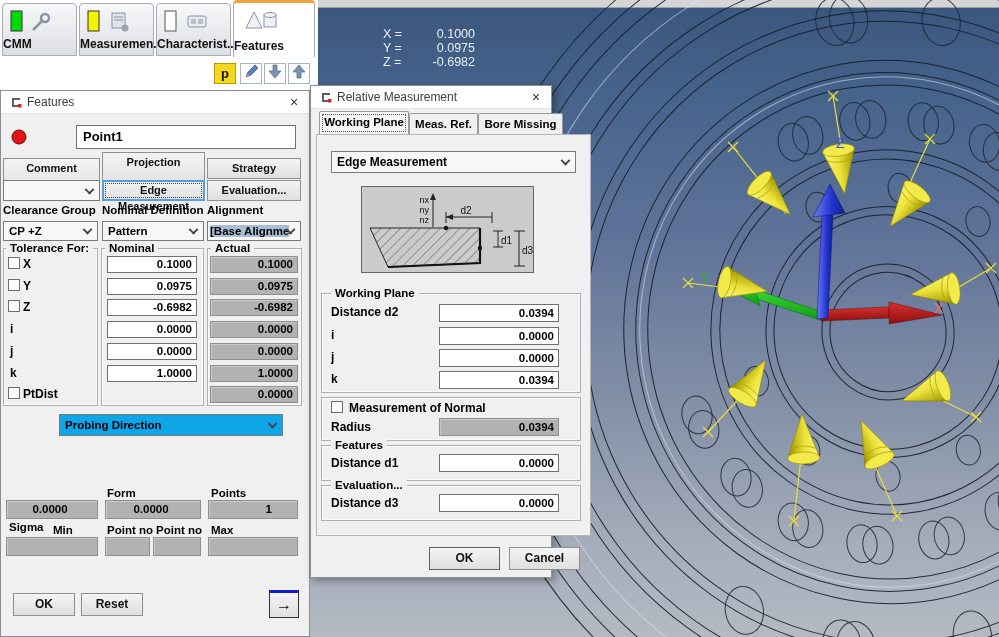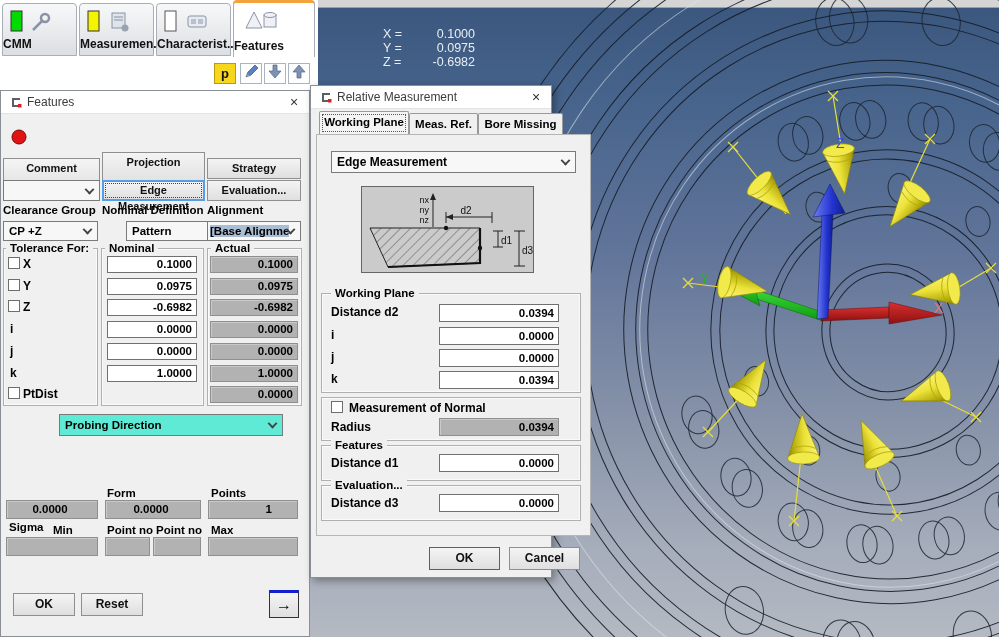--- a/index.html
+++ b/index.html
@@ -326,37 +326,38 @@
         <path d="M11,3 H4 V10 H11" fill="none" stroke="#5a5f66" stroke-width="2"></path>
         <rect x="9" y="8" width="3.5" height="3.5" fill="#e02020"></rect>
       </svg>
       <span class="tb-text">Features</span>
       <span class="closex">×</span>
     </div>
 
     <svg class="abs" style="left:10px;top:38px;" width="16" height="16">
       <circle cx="8" cy="8" r="7" fill="#e01414" stroke="#7a0909"></circle>
     </svg>
+    <div class="field" style="left:75px;top:34px;width:220px;height:24px;text-align:left;padding-left:6px;font-size:13px;line-height:22px;">Point1</div>
 
     <div class="btn" style="left:2px;top:67px;width:97px;height:36px;line-height:19px;">Comment</div>
     <div class="btn" style="left:101px;top:61px;width:103px;height:34px;line-height:19px;">Projection</div>
     <div class="btn" style="left:206px;top:67px;width:94px;height:21px;line-height:19px;">Strategy</div>
 
     <div class="combo" style="left:2px;top:89px;width:97px;height:21px;">
         <span class="chev"></span>
       </div>
     <div class="btn focusbtn" style="left:101px;top:89px;width:103px;height:21px;line-height:16px;">Edge Measurement</div>
     <div class="btn" style="left:206px;top:89px;width:94px;height:21px;line-height:19px;">Evaluation...</div>
 
     <div class="lab" style="left:2px;top:113px;">Clearance Group</div>
     <div class="lab" style="left:101px;top:113px;">Nominal Definition</div>
     <div class="lab" style="left:206px;top:113px;">Alignment</div>
 
     <div class="combo" style="left:2px;top:130px;width:95px;height:20px;line-height:18px;"><span>CP +Z</span><span class="chev"></span></div>
-    <div class="combo" style="left:101px;top:130px;width:102px;height:20px;line-height:18px;margin-left:24px;"><span>Pattern</span><span class="chev"></span></div>
+    <div class="combo" style="left:101px;top:130px;width:102px;height:20px;line-height:18px;"><span>Pattern</span><span class="chev"></span></div>
     <div class="combo" style="left:206px;top:130px;width:94px;height:20px;line-height:18px;padding-left:2px;"><span class="hilite">[Base Alignme</span><span class="chev"></span></div>
 
     <div class="grp" style="left:2px;top:157px;width:95px;height:158px;"></div>
     <div class="grp" style="left:100px;top:157px;width:103px;height:158px;"></div>
     <div class="grp" style="left:206px;top:157px;width:95px;height:158px;"></div>
     <span class="legend" style="left:5px;top:151px;">Tolerance For:</span>
     <span class="legend" style="left:104px;top:151px;">Nominal</span>
     <span class="legend" style="left:210px;top:151px;">Actual</span>
     <div id="tol-rows">
         <span class="cb" style="left: 7px; top: 166px;"></span>
@@ -378,21 +379,21 @@
         <div class="field" style="left: 106px; top: 251.8px; width: 90px; height: 17px; line-height: 15px;">0.0000</div>
         <div class="rofield" style="left: 209px; top: 251.8px; width: 88px; height: 17px; line-height: 15px;">0.0000</div>
         <div class="lab" style="left: 9px; top: 274.5px; font-size: 12px;">k</div>
         <div class="field" style="left: 106px; top: 273.5px; width: 90px; height: 17px; line-height: 15px;">1.0000</div>
         <div class="rofield" style="left: 209px; top: 273.5px; width: 88px; height: 17px; line-height: 15px;">1.0000</div>
         <span class="cb" style="left: 7px; top: 296.2px;"></span>
         <div class="lab" style="left: 22px; top: 296.2px; font-size: 12px;">PtDist</div>
         <div class="rofield" style="left: 209px; top: 295.2px; width: 88px; height: 17px; line-height: 15px;">0.0000</div>
       </div>
 
-    <div class="combo" style="left:58px;top:323px;width:224px;height:22px;line-height:20px;background:#5eead4;"><span>Probing Direction</span><span class="chev"></span></div>
+    <div class="combo" style="left:58px;top:323px;width:224px;height:22px;line-height:20px;background:#0ea5e9;"><span>Probing Direction</span><span class="chev"></span></div>
 
     <div class="lab" style="left:8px;top:396px;margin-top:34px;">Sigma</div>
     <div class="lab" style="left:106px;top:396px;">Form</div>
     <div class="lab" style="left:210px;top:396px;">Points</div>
     <div class="rofield" style="left:5px;top:409px;width:92px;height:19px;text-align:center;line-height:17px;">0.0000</div>
     <div class="rofield" style="left:104px;top:409px;width:96px;height:19px;text-align:center;line-height:17px;">0.0000</div>
     <div class="rofield" style="left:207px;top:409px;width:90px;height:19px;padding-right:25px;line-height:17px;">1</div>
 
     <div class="lab" style="left:8px;top:433px;padding-left:44px;">Min</div>
     <div class="lab" style="left:106px;top:433px;">Point no</div>

